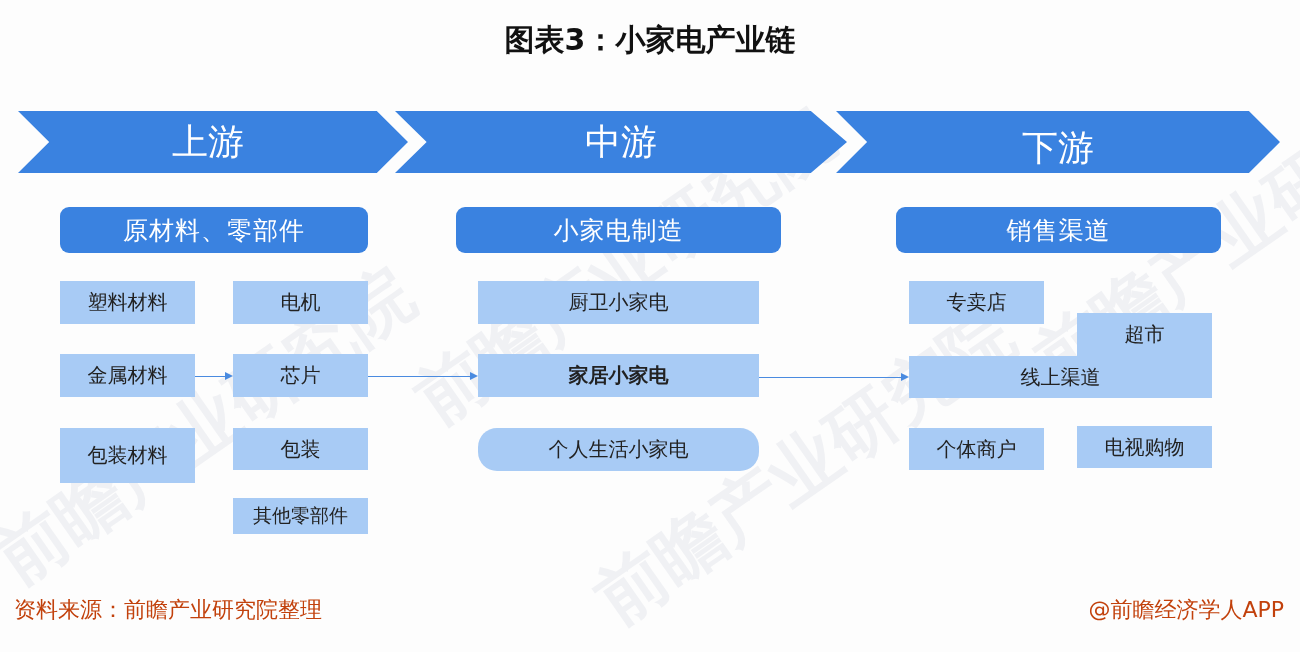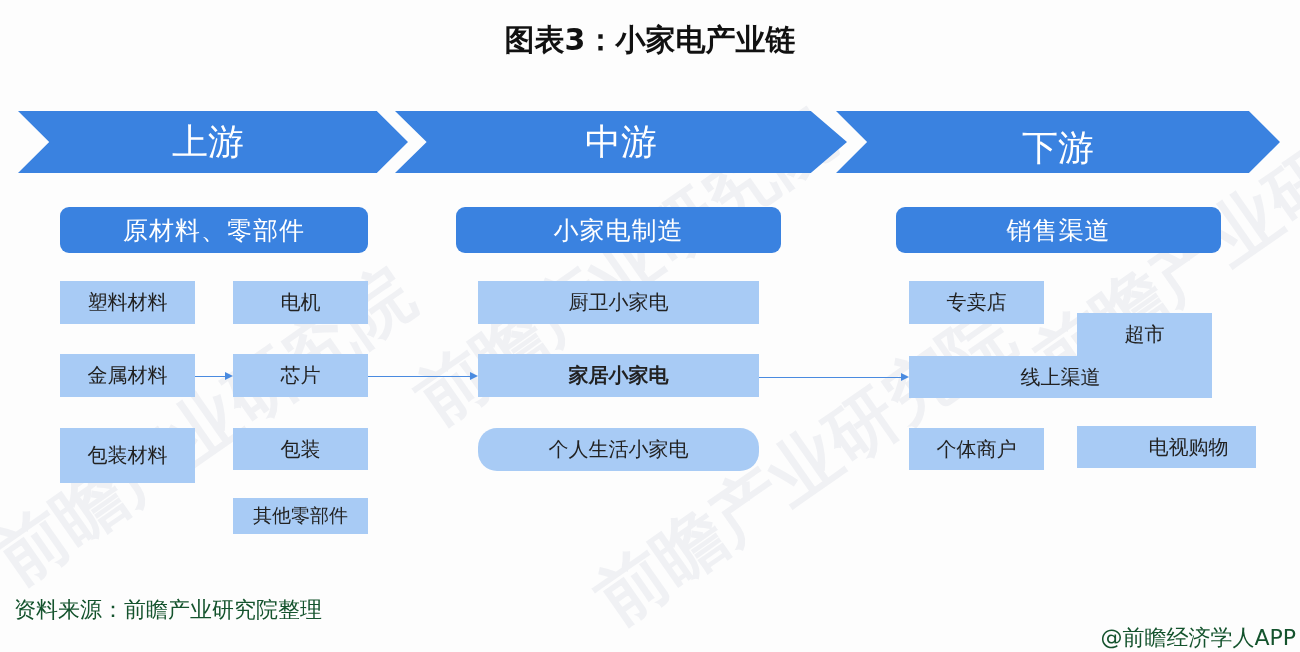--- a/index.html
+++ b/index.html
@@ -8,21 +8,21 @@
     .title { position:absolute; left:0; top:20px; width:1300px; text-align:center; font-size:30px; font-weight:bold; color:#111; }
     .chev { position:absolute; top:111px; height:62px; background:#3a82e0; color:#fff; font-size:36px;
             display:flex; align-items:center; justify-content:center; }
     .head-box { position:absolute; top:207px; height:46px; background:#3a82e0; border-radius:9px; color:#fff;
                 font-size:25px; display:flex; align-items:center; justify-content:center; letter-spacing:1px; }
     .item { position:absolute; background:#a8cbf5; color:#222; font-size:20px; display:flex; align-items:center; justify-content:center; }
     .item.small { font-size:19px; }
     .arrow { position:absolute; height:1px; background:#4a8be0; }
     .arrow::after { content:""; position:absolute; right:-2px; top:-4px; border-left:8px solid #4a8be0;
                     border-top:4px solid transparent; border-bottom:4px solid transparent; }
-    .footer { position:absolute; top:595px; font-size:22px; color:#14532d; }
+    .footer { position:absolute; top:595px; font-size:22px; color:#c2410c; }
     .wm { position:absolute; color:rgba(150,160,180,0.12); font-size:70px; font-weight:bold; transform:rotate(-35deg); white-space:nowrap; pointer-events:none; }
   </style>
 </head>
 <body>
 
 <div class="wm" style="left:380px;top:220px;">前瞻产业研究院</div>
 <div class="wm" style="left:-40px;top:380px;">前瞻产业研究院</div>
 <div class="wm" style="left:560px;top:420px;">前瞻产业研究院</div>
 <div class="wm" style="left:1000px;top:180px;">前瞻产业研究院</div>
 
@@ -52,20 +52,20 @@
 <div class="item small" style="left:233px;top:498px;width:135px;height:36px;">其他零部件</div>
 
 <div class="item" style="left:478px;top:281px;width:281px;height:43px;">厨卫小家电</div>
 <div class="item" style="left:478px;top:354px;width:281px;height:43px;font-weight:bold;">家居小家电</div>
 <div class="item" style="left:478px;top:428px;width:281px;height:43px;border-radius:19px;">个人生活小家电</div>
 
 <div class="item" style="left:909px;top:281px;width:135px;height:43px;">专卖店</div>
 <div class="item" style="left:1077px;top:281px;width:135px;height:43px;margin-top:32px;">超市</div>
 <div class="item" style="left:909px;top:356px;width:303px;height:42px;">线上渠道</div>
 <div class="item" style="left:909px;top:428px;width:135px;height:42px;">个体商户</div>
-<div class="item" style="left:1077px;top:426px;width:135px;height:42px;padding-left:44px;">电视购物</div>
+<div class="item" style="left:1077px;top:426px;width:135px;height:42px;">电视购物</div>
 
 <div class="arrow" style="left:195px;top:376px;width:36px;"></div>
 <div class="arrow" style="left:368px;top:376px;width:108px;"></div>
 <div class="arrow" style="left:759px;top:377px;width:148px;"></div>
 
 <div class="footer" style="left:14px;">资料来源：前瞻产业研究院整理</div>
-<div class="footer" style="right:4px;margin-top:28px;">@前瞻经济学人APP</div>
+<div class="footer" style="right:16px;">@前瞻经济学人APP</div>
 
 </body></html>

